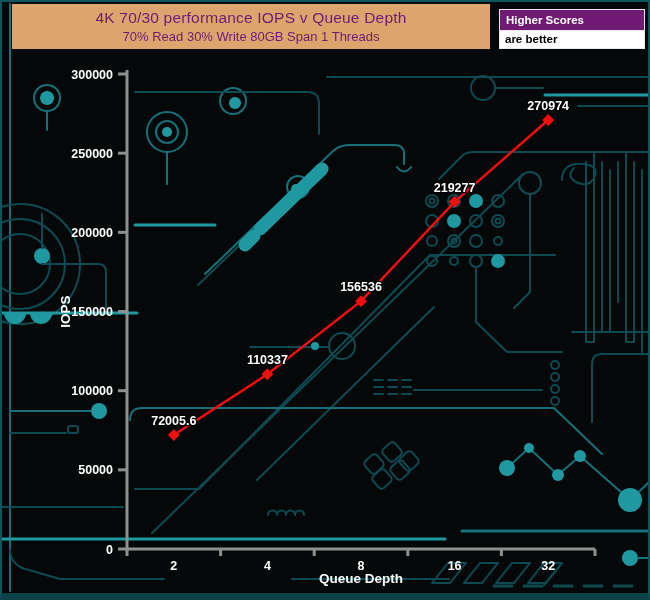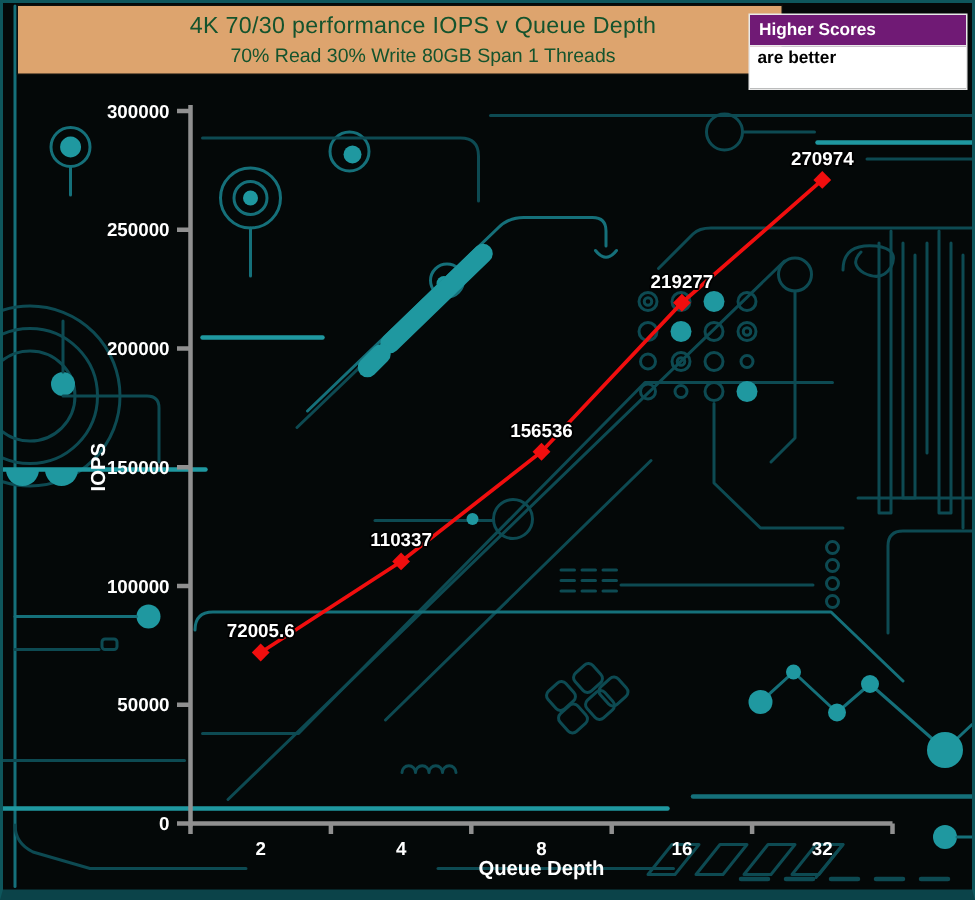--- a/index.html
+++ b/index.html
@@ -11,38 +11,37 @@
     font-family:"Liberation Sans",sans-serif;
   }
   svg.layer{position:absolute;left:0;top:0;width:646px;height:591px;}
   .bg-group{fill:none;stroke-width:2;stroke-linecap:round;stroke-linejoin:round;}
   .cd{stroke:#0d4a52;}
   .cm{stroke:#15707a;}
   .cb{stroke:#1f98a0;}
   .fb{fill:#1f98a0;stroke:none;}
   .title-box{
     position:absolute;left:10px;top:2px;width:478px;height:45px;
-    background:#dda46e;color:#14532d;text-align:center;
+    background:#dda46e;color:#701a75;text-align:center;
     display:flex;flex-direction:column;justify-content:center;gap:2px;
     box-shadow:0 0 0 1px #15151080;
-    padding-left:31px;
   }
   .title-line1{font-size:15.5px;letter-spacing:.2px;}
   .title-line2{font-size:13px;}
   .legend-box{
     position:absolute;left:497px;top:7px;width:146px;
     border:1px solid #e9e9e9;box-sizing:border-box;
   }
   .legend-head{
     background:#701a75;color:#fff;font-size:11.5px;font-weight:bold;
     height:20px;line-height:20px;padding-left:6px;border-bottom:1px solid #e9e9e9;
   }
   .legend-sub{
     background:#ffffff;color:#000;font-size:11.5px;font-weight:bold;
-    height:28px;line-height:17px;padding-left:5px;
+    height:17px;line-height:17px;padding-left:5px;
   }
   
   .tick{font:bold 12.5px "Liberation Sans",sans-serif;fill:#fff;}
   .axis-title{font:bold 13.5px "Liberation Sans",sans-serif;fill:#fff;}
   .pt-label{
     font:bold 12.5px "Liberation Sans",sans-serif;fill:#fff;
     paint-order:stroke;stroke:#000;stroke-width:2.5px;stroke-linejoin:round;
   }
 </style>
 </head>

